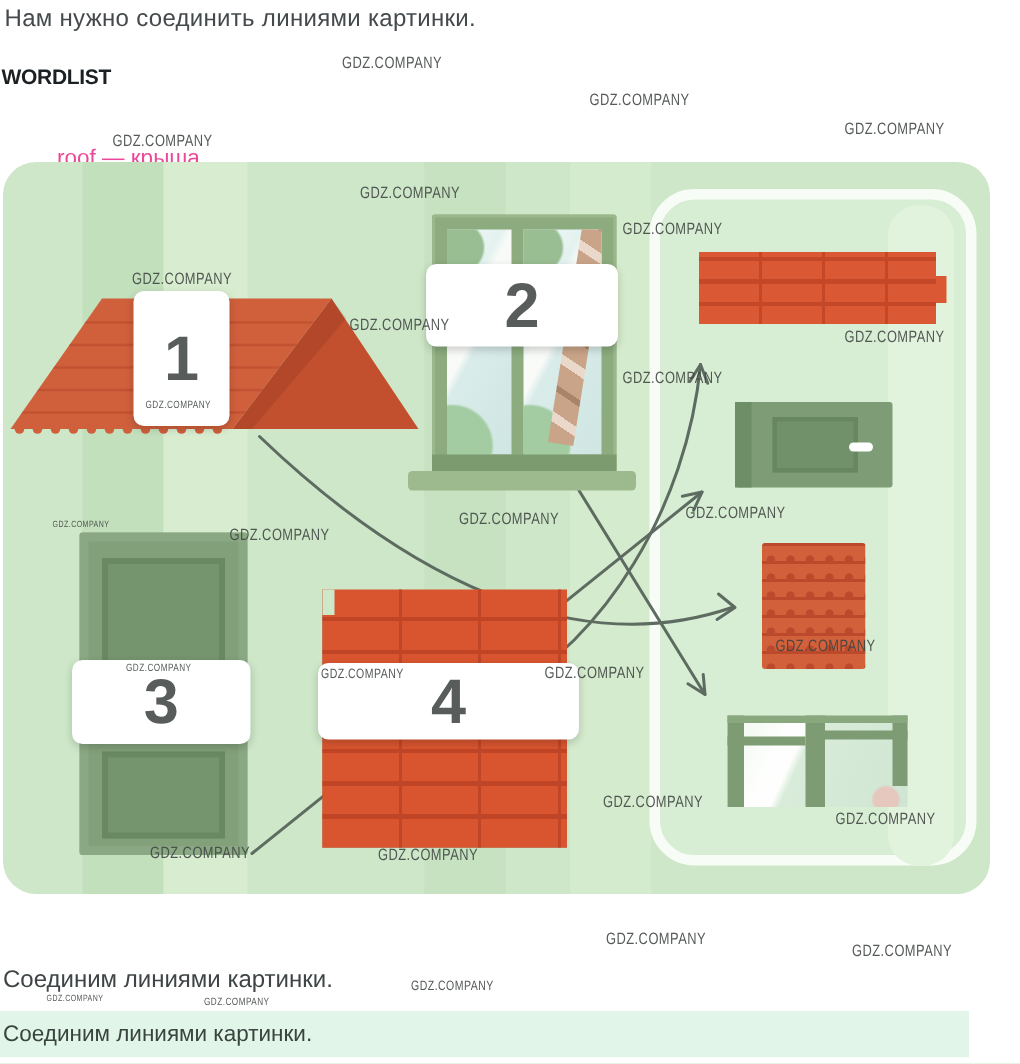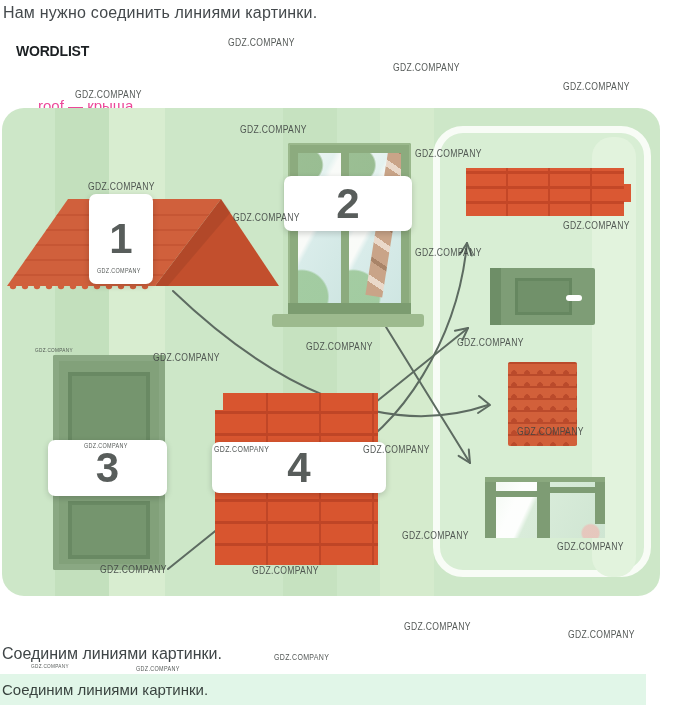--- a/index.html
+++ b/index.html
@@ -1,21 +1,21 @@
 <!DOCTYPE html>
 <html><head>
 <meta charset="utf-8">
 <style>
   html,body{margin:0;padding:0;background:#fff;}
   #stage{position:relative;width:680px;height:705px;overflow:hidden;background:#fff;
          font-family:"Liberation Sans",sans-serif;}
   .abs{position:absolute;}
   
   .page-title{left:3px;top:4px;font-size:16px;color:#44494c;letter-spacing:.2px;z-index:0;}
-  .wordlist-heading{left:1px;top:43px;font-size:14px;font-weight:700;color:#1c2023;letter-spacing:-.2px;z-index:0;padding-left:15px;}
+  .wordlist-heading{left:1px;top:43px;font-size:14px;font-weight:700;color:#1c2023;letter-spacing:-.2px;z-index:0;}
   .wordlist-entry{left:38px;top:97px;font-size:15px;color:#ec4899;z-index:0;}
   
   .main-panel{left:2px;top:108px;width:658px;height:488px;background:#cde7c8;border-radius:22px;z-index:1;overflow:hidden;}
   .stripe{position:absolute;top:0;height:100%;}
   .match-panel{left:433px;top:126px;width:218px;height:451px;background:#d8eed4;
                border:7px solid #f8fcf6;border-radius:30px;box-sizing:border-box;z-index:1;}
   .match-stripe{position:absolute;right:8px;top:4px;width:44px;height:440px;background:#e2f3dd;border-radius:20px;}
   
   #arrows{left:0;top:0;z-index:2;}
   #arrows path,#arrows polyline{fill:none;stroke:#5d6b61;stroke-width:2;stroke-linecap:round;stroke-linejoin:round;}

